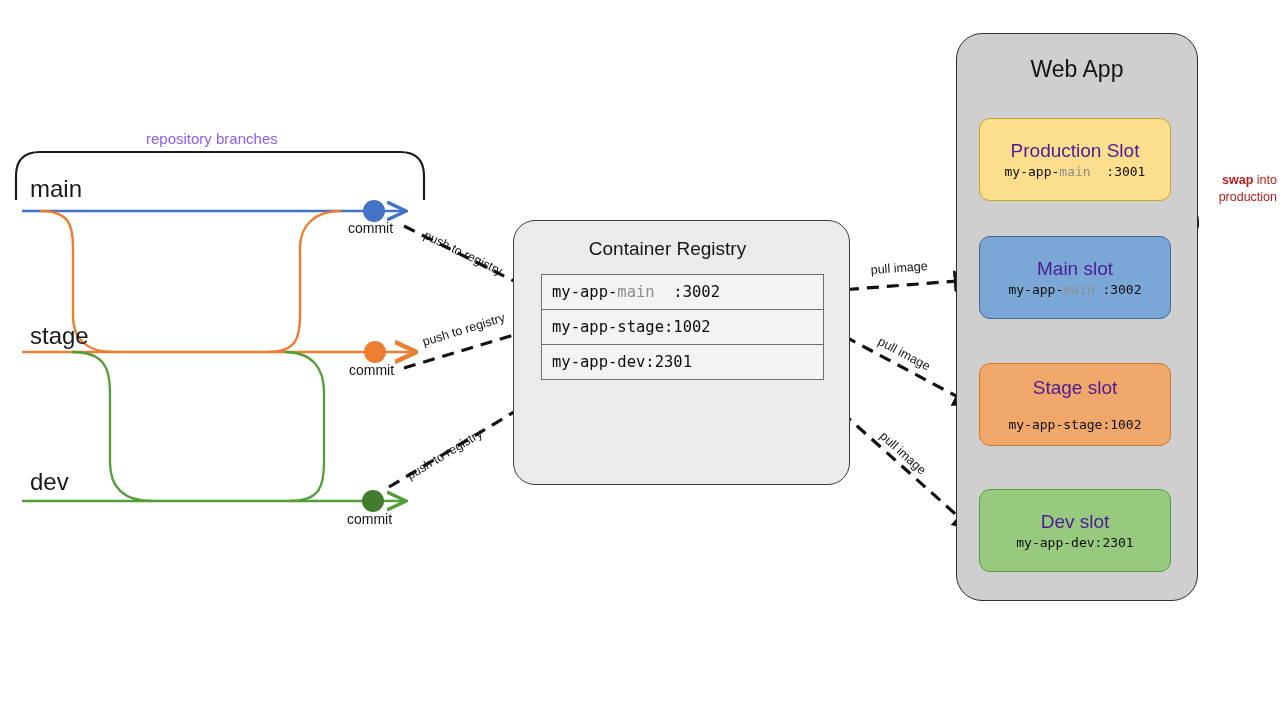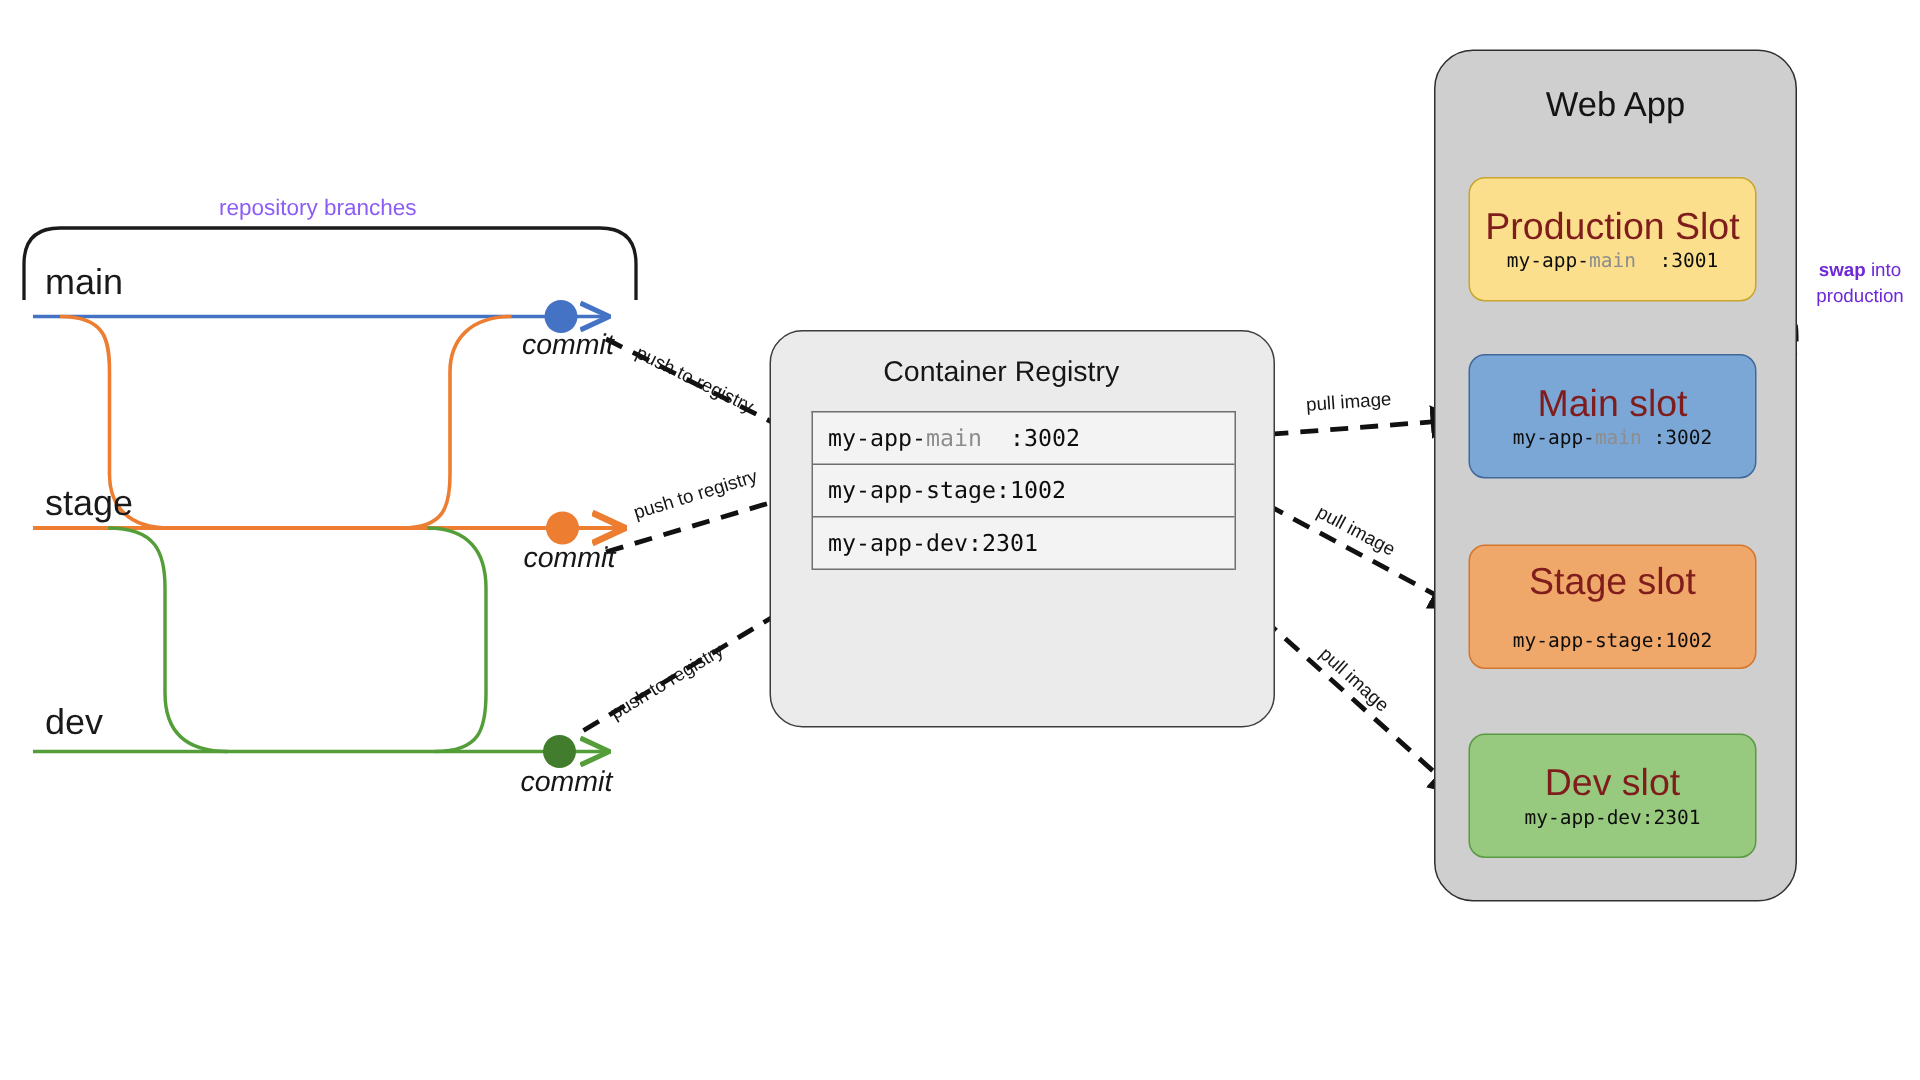--- a/index.html
+++ b/index.html
@@ -9,21 +9,21 @@
     font-family:"Liberation Sans", sans-serif;
     overflow:hidden;
     position:relative;
   }
   #stage{position:absolute;left:0;top:0;width:1280px;height:720px;}
   .svg-layer{position:absolute;left:0;top:0;width:1280px;height:720px;}
 
   
   .lbl{position:absolute;white-space:nowrap;color:#161616;}
   .branch-name{font-size:24px;color:#1a1a1a;}
-  .commit-lbl{font-size:19px;color:#161616;font-style:italic;}
+  .commit-lbl{font-size:14px;color:#161616;}
   .repo-brack-lbl{font-size:15px;color:#8b5cf6;}
 
   
   #registry-box{
     position:absolute;left:513px;top:220px;width:337px;height:265px;
     background:#ebebeb;border:1.4px solid #3d3d3d;border-radius:22px;
     box-sizing:border-box;
   }
   #registry-title{
     position:absolute;left:513px;top:238px;width:309px;text-align:center;
@@ -52,36 +52,36 @@
   }
   #webapp-title{
     position:absolute;left:956px;top:56px;width:242px;text-align:center;
     font-size:23px;color:#141414;
   }
   .slot{
     position:absolute;left:979px;width:192px;height:83px;
     border-radius:11px;box-sizing:border-box;
     display:flex;flex-direction:column;align-items:center;justify-content:center;
   }
-  .slot-title{font-size:25px;color:#7f1d1d;line-height:1.15;}
+  .slot-title{font-size:19px;color:#4c1d95;line-height:1.15;}
   .slot-tag{
     font-family:"DejaVu Sans Mono", monospace;
     font-size:13px;color:#0d0d0d;white-space:pre;margin-top:2px;
   }
   .slot-tag .dim{color:#8d8d8d;}
   #slot-production{top:118px;background:#fbdf8c;border:1.4px solid #c8a52e;}
   #slot-main{top:236px;background:#7ba7d7;border:1.4px solid #40689b;}
   #slot-stage{top:363px;background:#f0a濃;}
   #slot-stage{top:363px;background:#f0a76a;border:1.4px solid #d4762c;gap:16px;}
   #slot-dev{top:489px;background:#97c97e;border:1.4px solid #5a9a41;}
 
   
   #swap-label{
     position:absolute;left:1203px;top:172px;width:74px;
-    font-size:12.5px;line-height:1.32;color:#6d28d9;text-align:center;
+    font-size:12.5px;line-height:1.32;color:#b91c1c;text-align:right;
   }
   #swap-label b{font-weight:bold;}
 </style>
 </head>
 <body>
 
 <div id="stage">
 
   <svg class="svg-layer" viewBox="0 0 1280 720" xmlns="http://www.w3.org/2000/svg">
     <defs>

